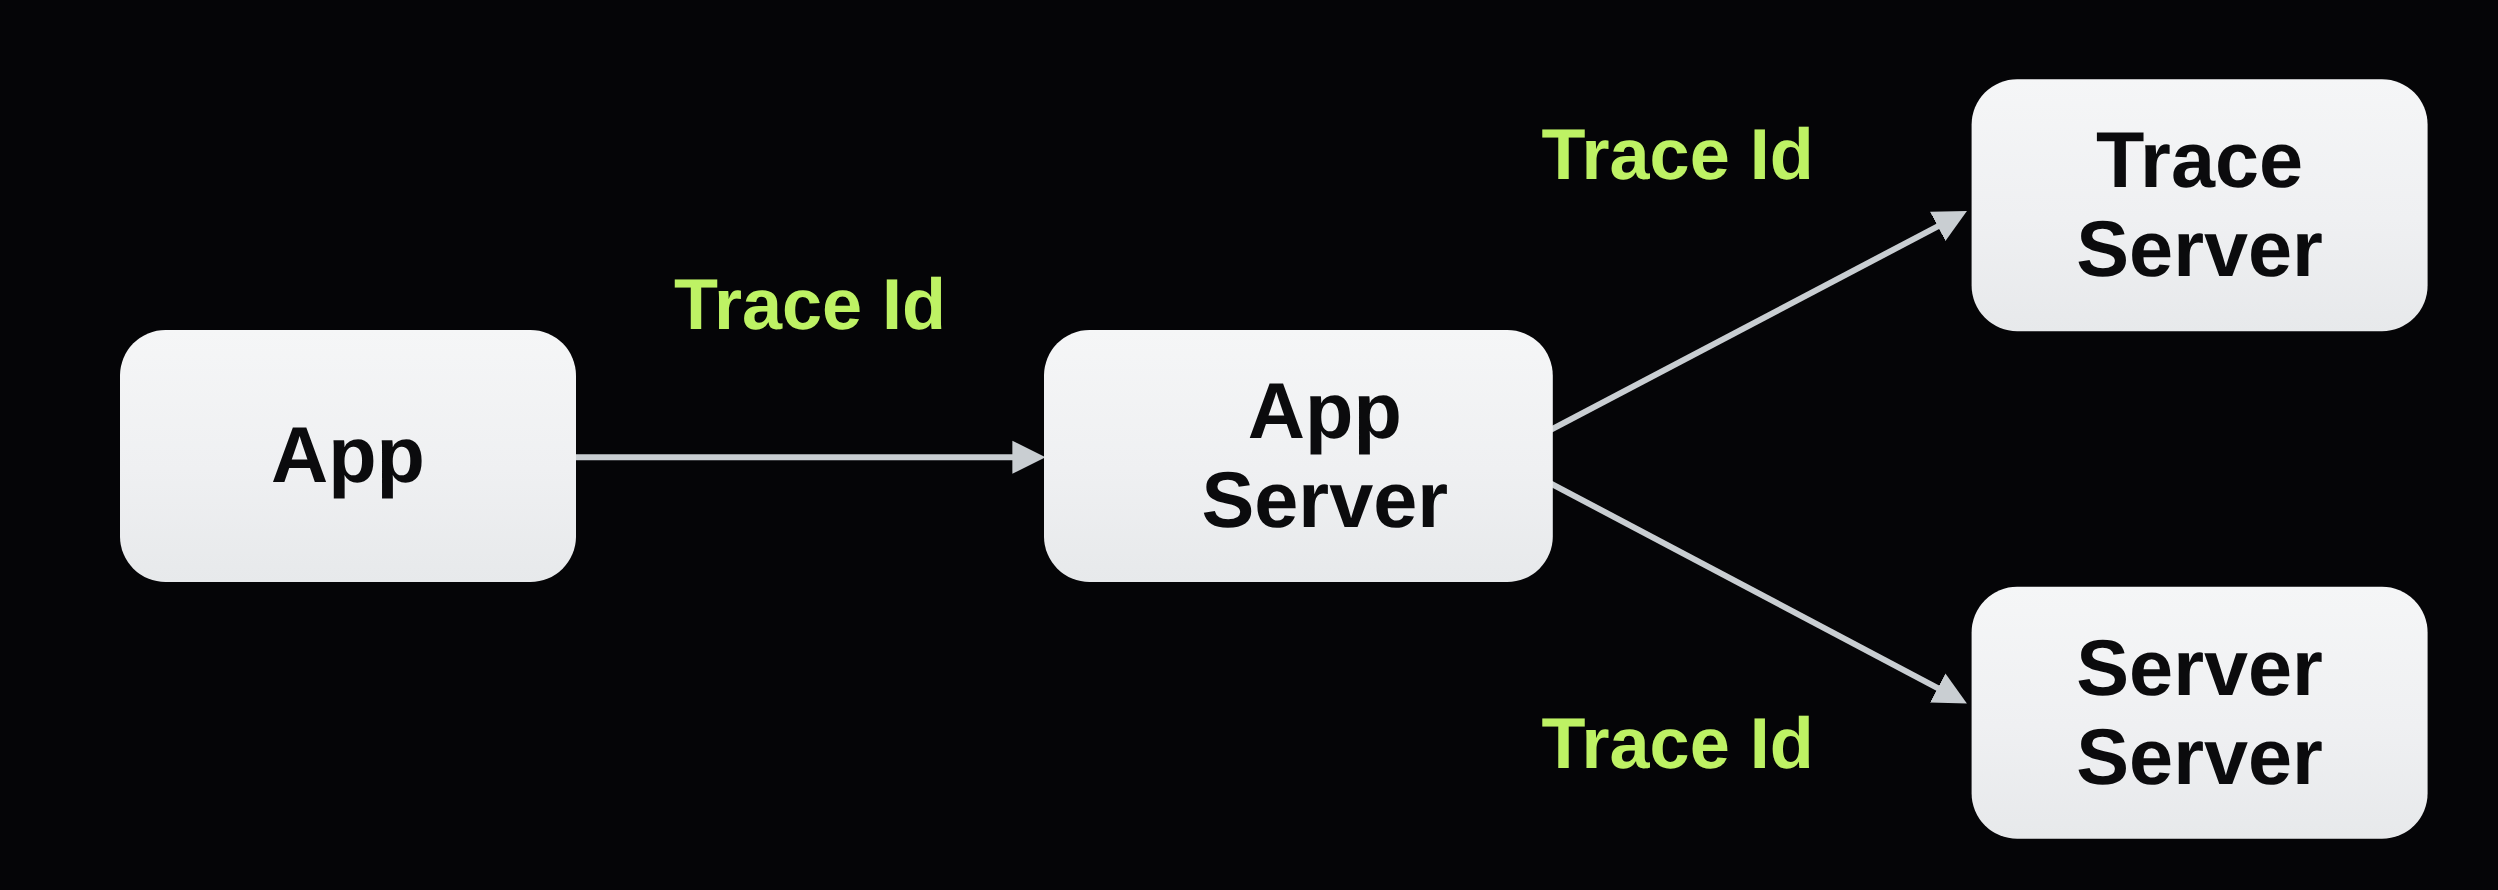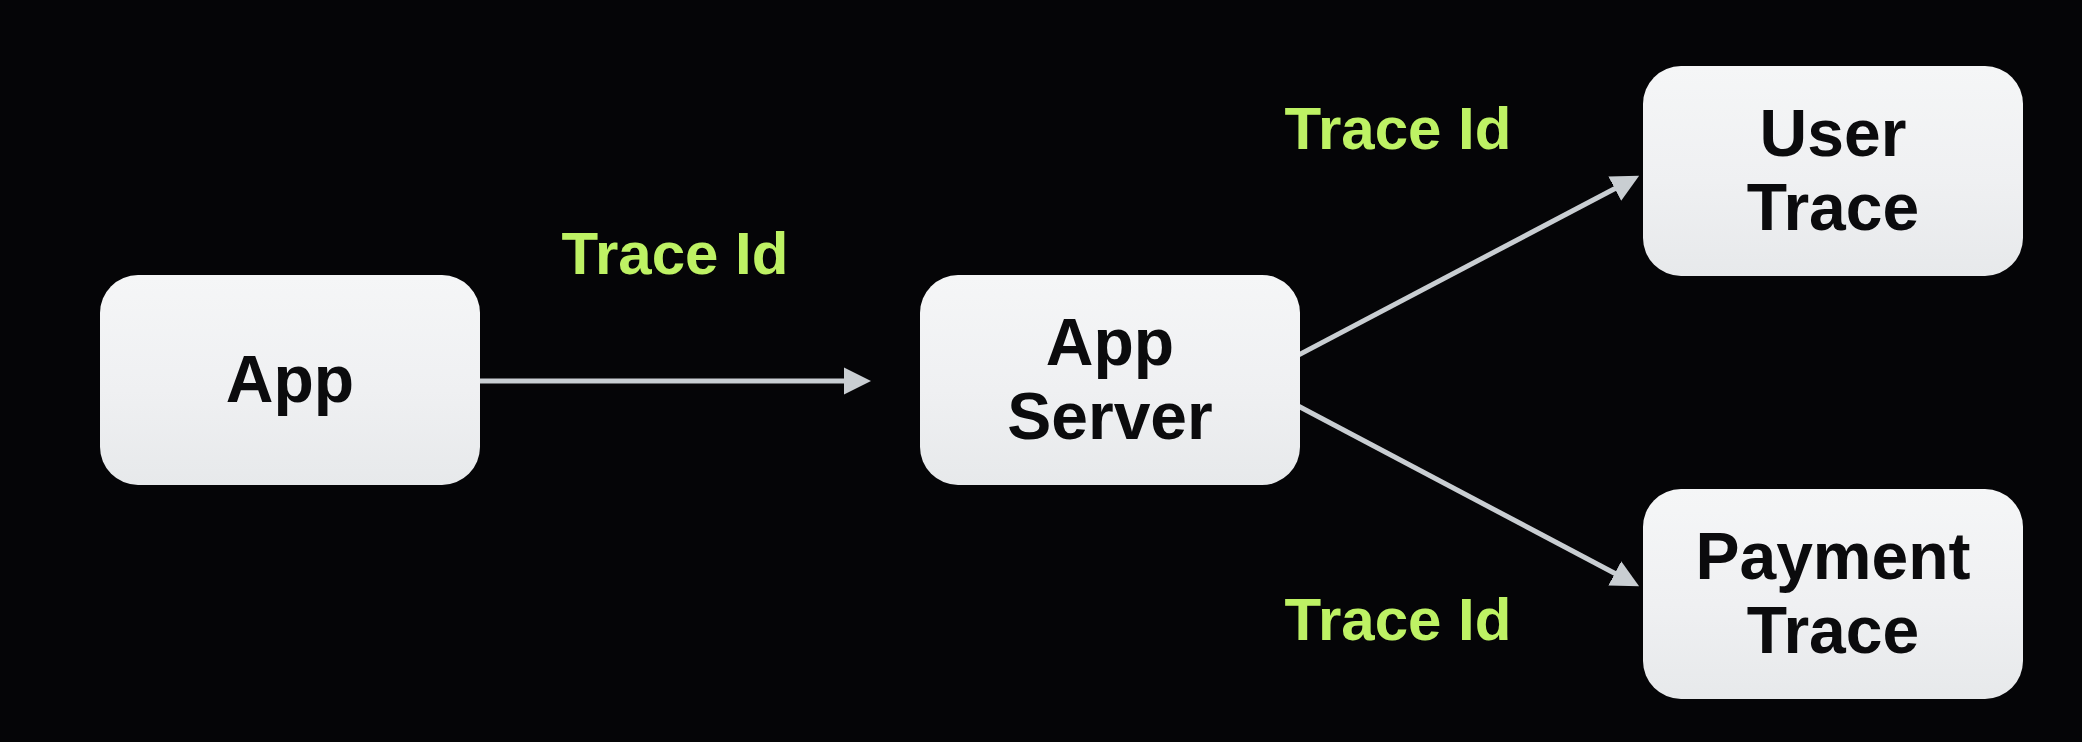--- a/index.html
+++ b/index.html
@@ -35,21 +35,21 @@
     color: #0b0b0d;
     font-weight: bold;
     font-size: 66px;
     line-height: 1.12;
   }
   .node .node-label {
     display: block;
     max-width: 330px;
   }
   .node-app            { left: 100px;  top: 275px; }
-  .node-app-server     { left: 920px;  top: 275px; }
+  .node-app-server     { left: 870px;  top: 275px; padding-left: 44px; }
   .node-user-server    { left: 1643px; top: 66px;  }
   .node-payment-server { left: 1643px; top: 489px; }
 
   .edge-label {
     position: absolute;
     width: 360px;
     text-align: center;
     color: #bef264;
     font-weight: bold;
     font-size: 60px;
@@ -78,25 +78,25 @@
 
   <div class="node node-app">
     <span class="node-label">App</span>
   </div>
 
   <div class="node node-app-server">
     <span class="node-label">App Server</span>
   </div>
 
   <div class="node node-user-server">
-    <span class="node-label">User Trace</span>
+    <span class="node-label">Trace Server</span>
   </div>
 
   <div class="node node-payment-server">
-    <span class="node-label">Payment Trace</span>
+    <span class="node-label">Server Server</span>
   </div>
 
   <div class="edge-label edge-label-1">Trace Id</div>
 
   <div class="edge-label edge-label-2">Trace Id</div>
 
   <div class="edge-label edge-label-3">Trace Id</div>
 
 </div>
 

